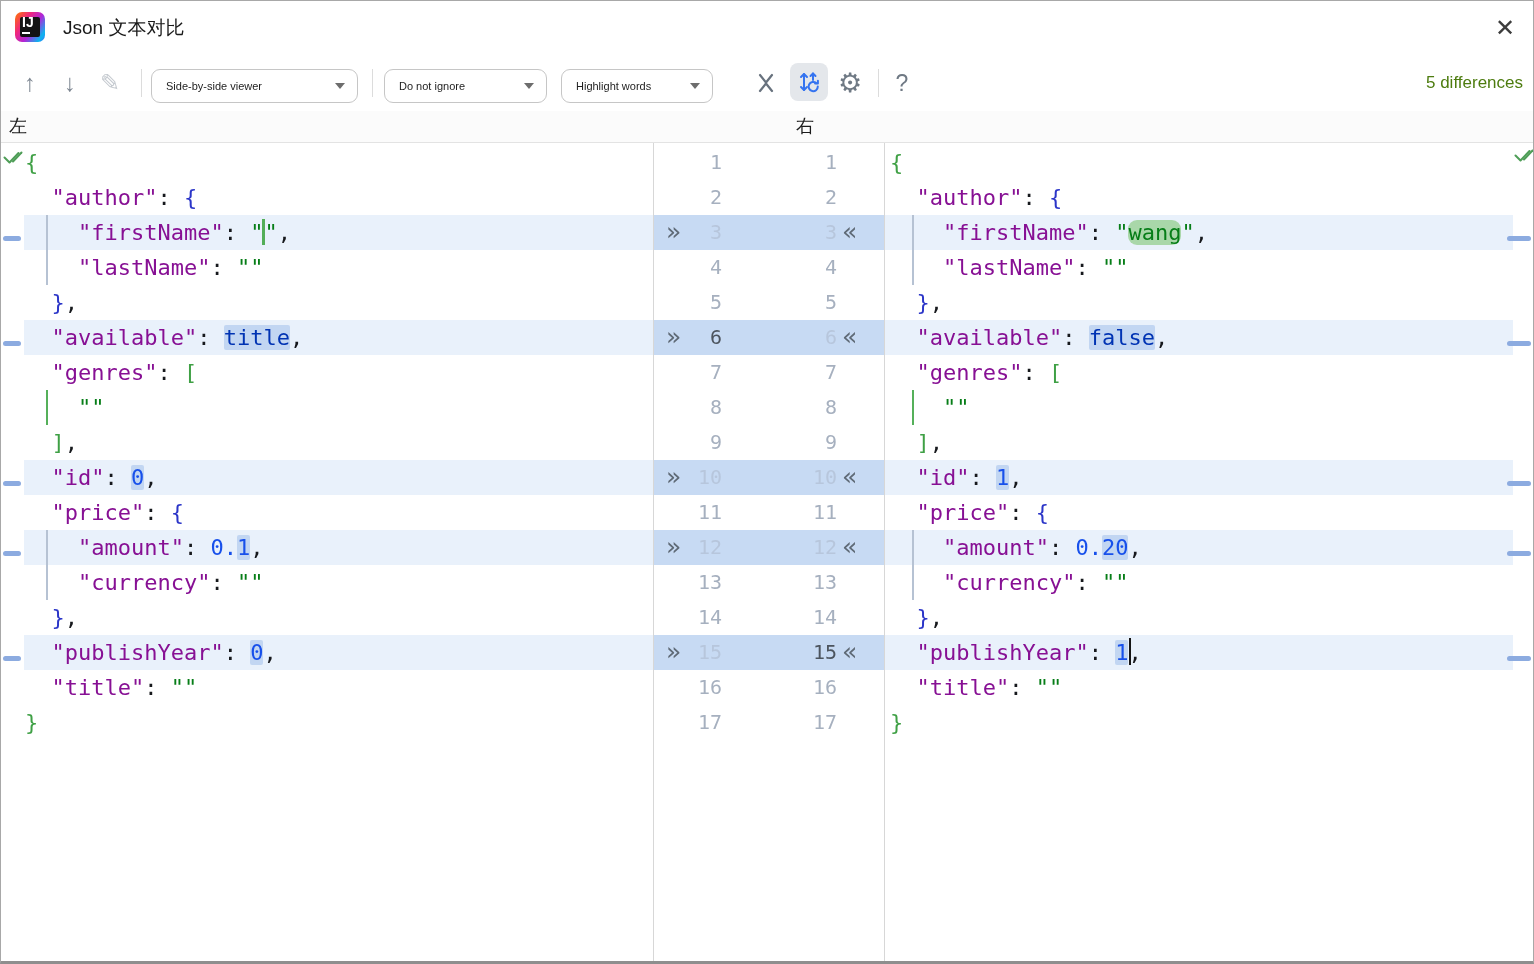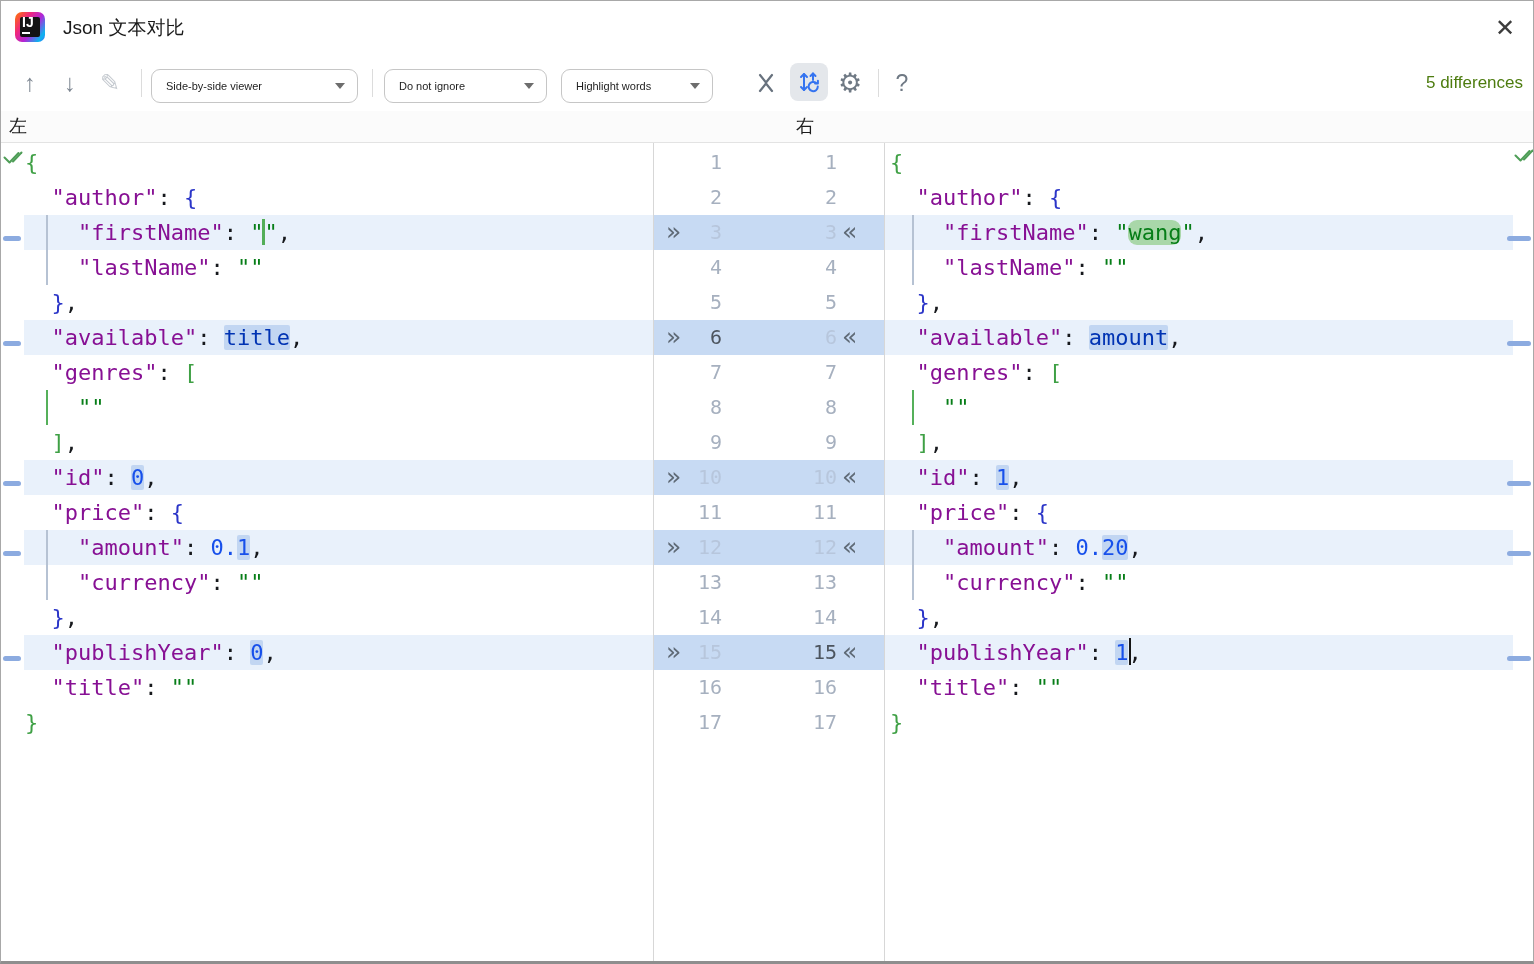--- a/index.html
+++ b/index.html
@@ -244,21 +244,21 @@
           <span class="gnum nl">17</span>
           <span class="gnum nr">17</span>
         </div>
       </div>
     <div class="rtext" id="rtext">
         <div class="cl"><span class="tk-b0">{</span></div>
         <div class="cl"><span class="tk-pn">  </span><span class="tk-key">"author"</span><span class="tk-pn">: </span><span class="tk-b1">{</span></div>
         <div class="cl chg"><span class="tk-pn">    </span><span class="tk-key">"firstName"</span><span class="tk-pn">: </span><span class="tk-s">"</span><span class="tk-s hl-g">wang</span><span class="tk-s">"</span><span class="tk-pn">,</span></div>
         <div class="cl"><span class="tk-pn">    </span><span class="tk-key">"lastName"</span><span class="tk-pn">: </span><span class="tk-s">""</span></div>
         <div class="cl"><span class="tk-pn">  </span><span class="tk-b1">}</span><span class="tk-pn">,</span></div>
-        <div class="cl chg"><span class="tk-pn">  </span><span class="tk-key">"available"</span><span class="tk-pn">: </span><span class="tk-kw hl-h">amount</span><span class="tk-pn">,</span></div>
+        <div class="cl chg"><span class="tk-pn">  </span><span class="tk-key">"available"</span><span class="tk-pn">: </span><span class="tk-kw hl-h">false</span><span class="tk-pn">,</span></div>
         <div class="cl"><span class="tk-pn">  </span><span class="tk-key">"genres"</span><span class="tk-pn">: </span><span class="tk-b0">[</span></div>
         <div class="cl"><span class="tk-pn">    </span><span class="tk-s">""</span></div>
         <div class="cl"><span class="tk-pn">  </span><span class="tk-b0">]</span><span class="tk-pn">,</span></div>
         <div class="cl chg"><span class="tk-pn">  </span><span class="tk-key">"id"</span><span class="tk-pn">: </span><span class="tk-n hl-h">1</span><span class="tk-pn">,</span></div>
         <div class="cl"><span class="tk-pn">  </span><span class="tk-key">"price"</span><span class="tk-pn">: </span><span class="tk-b1">{</span></div>
         <div class="cl chg"><span class="tk-pn">    </span><span class="tk-key">"amount"</span><span class="tk-pn">: </span><span class="tk-n">0.</span><span class="tk-n hl-h">20</span><span class="tk-pn">,</span></div>
         <div class="cl"><span class="tk-pn">    </span><span class="tk-key">"currency"</span><span class="tk-pn">: </span><span class="tk-s">""</span></div>
         <div class="cl"><span class="tk-pn">  </span><span class="tk-b1">}</span><span class="tk-pn">,</span></div>
         <div class="cl chg"><span class="tk-pn">  </span><span class="tk-key">"publishYear"</span><span class="tk-pn">: </span><span class="tk-n hl-h">1</span><span class="caret"></span><span class="tk-pn">,</span></div>
         <div class="cl"><span class="tk-pn">  </span><span class="tk-key">"title"</span><span class="tk-pn">: </span><span class="tk-s">""</span></div>

